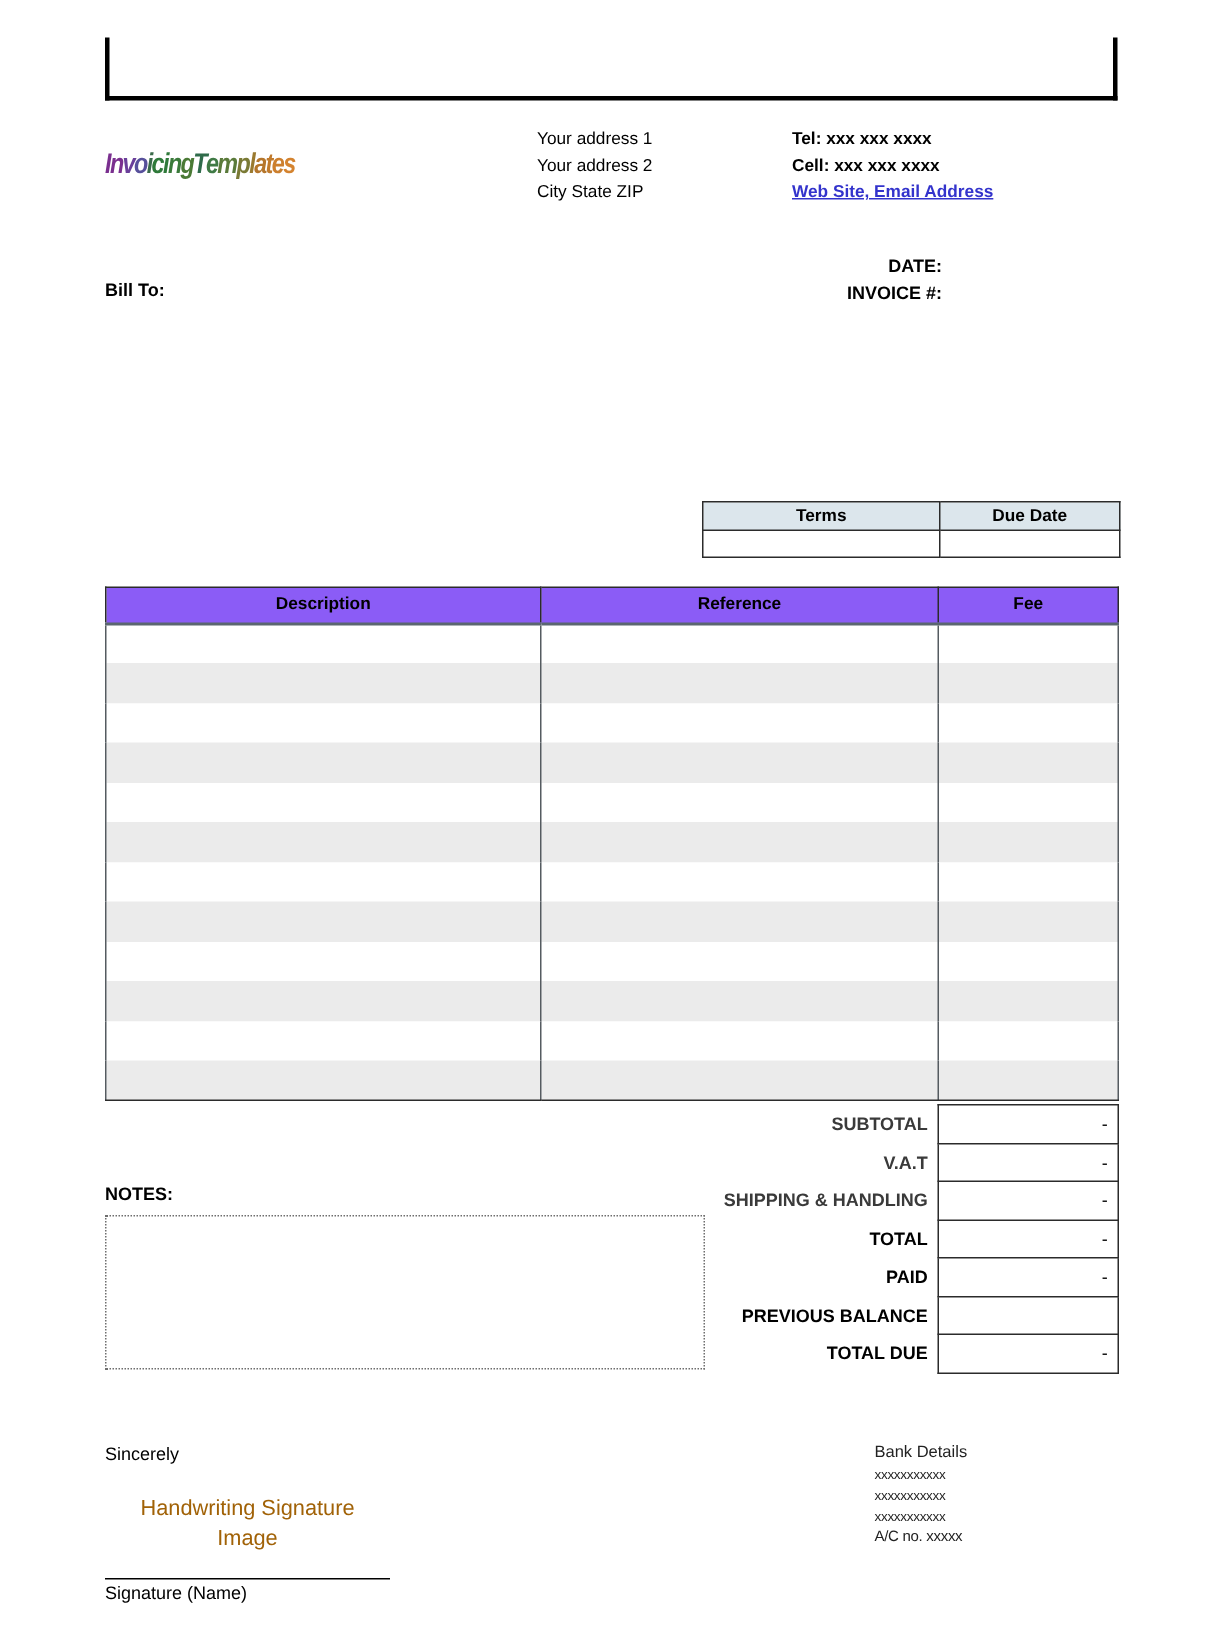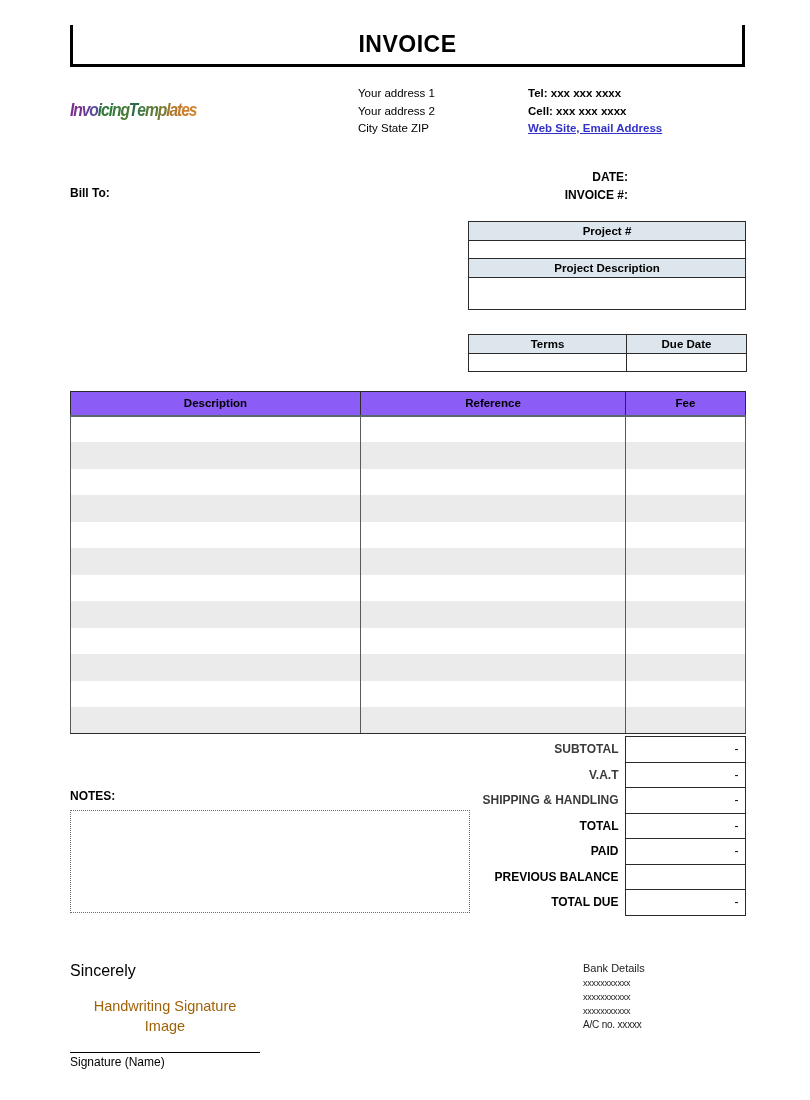--- a/index.html
+++ b/index.html
@@ -184,21 +184,21 @@
     left: 70px; top: 810px;
     width: 400px; height: 103px;
     border: 1px dotted #6e6e6e;
     background: #ffffff;
   }
 
   
   .sincerely {
     position: absolute;
     left: 70px; top: 962px;
-    font-size: 16px;
+    font-size: 12px;
   }
   .sig-image {
     position: absolute;
     left: 70px; top: 996px;
     width: 190px;
     text-align: center;
     font-size: 14.5px;
     color: #a16207;
     line-height: 20px;
   }
@@ -222,21 +222,20 @@
   }
   .bank .bank-title { font-size: 11px; margin-bottom: 1px; }
   .bank .bank-x { font-size: 9px; letter-spacing: -0.2px; }
 </style>
 </head>
 <body>
 
 <div class="page">
 
   <div class="title-bracket"></div>
-  <div class="title-text">INVOICE</div>
 
   <div class="logo" id="logo-host"><span style="color: rgb(122, 47, 143);">I</span><span style="color: rgb(122, 47, 143);">n</span><span style="color: rgb(106, 63, 154);">v</span><span style="color: rgb(87, 80, 155);">o</span><span style="color: rgb(58, 107, 74);">i</span><span style="color: rgb(47, 122, 58);">c</span><span style="color: rgb(47, 122, 58);">i</span><span style="color: rgb(58, 122, 58);">n</span><span style="color: rgb(74, 122, 53);">g</span><span style="color: rgb(47, 107, 74);">T</span><span style="color: rgb(63, 122, 69);">e</span><span style="color: rgb(90, 122, 58);">m</span><span style="color: rgb(122, 122, 53);">p</span><span style="color: rgb(154, 122, 48);">l</span><span style="color: rgb(181, 118, 44);">a</span><span style="color: rgb(192, 122, 44);">t</span><span style="color: rgb(204, 127, 46);">e</span><span style="color: rgb(212, 131, 47);">s</span></div>
 
   <div class="addr-block">
     <div>Your address 1</div>
     <div>Your address 2</div>
     <div>City State ZIP</div>
   </div>
 
   <div class="contact-block">
@@ -245,36 +244,20 @@
     <div><a class="weblink" href="#">Web Site, Email Address</a></div>
   </div>
 
   <div class="bill-to">Bill To:</div>
 
   <div class="date-block">
     <div>DATE:</div>
     <div>INVOICE #:</div>
   </div>
 
-  <table class="minitable" id="project-table">
-    <tbody>
-        <tr>
-      <td class="mt-head">Project #</td>
-    </tr>
-    <tr>
-      <td class="mt-body"></td>
-    </tr>
-    <tr>
-      <td class="mt-head">Project Description</td>
-    </tr>
-    <tr>
-      <td class="mt-body-tall"></td>
-    </tr>
-  </tbody>
-    </table>
 
   <table class="minitable" id="terms-table">
     <tbody>
         <tr>
       <td class="mt-head" style="width:158px">Terms</td>
       <td class="mt-head" style="width:120px">Due Date</td>
     </tr>
     <tr>
       <td class="mt-body"></td>
       <td class="mt-body"></td>

